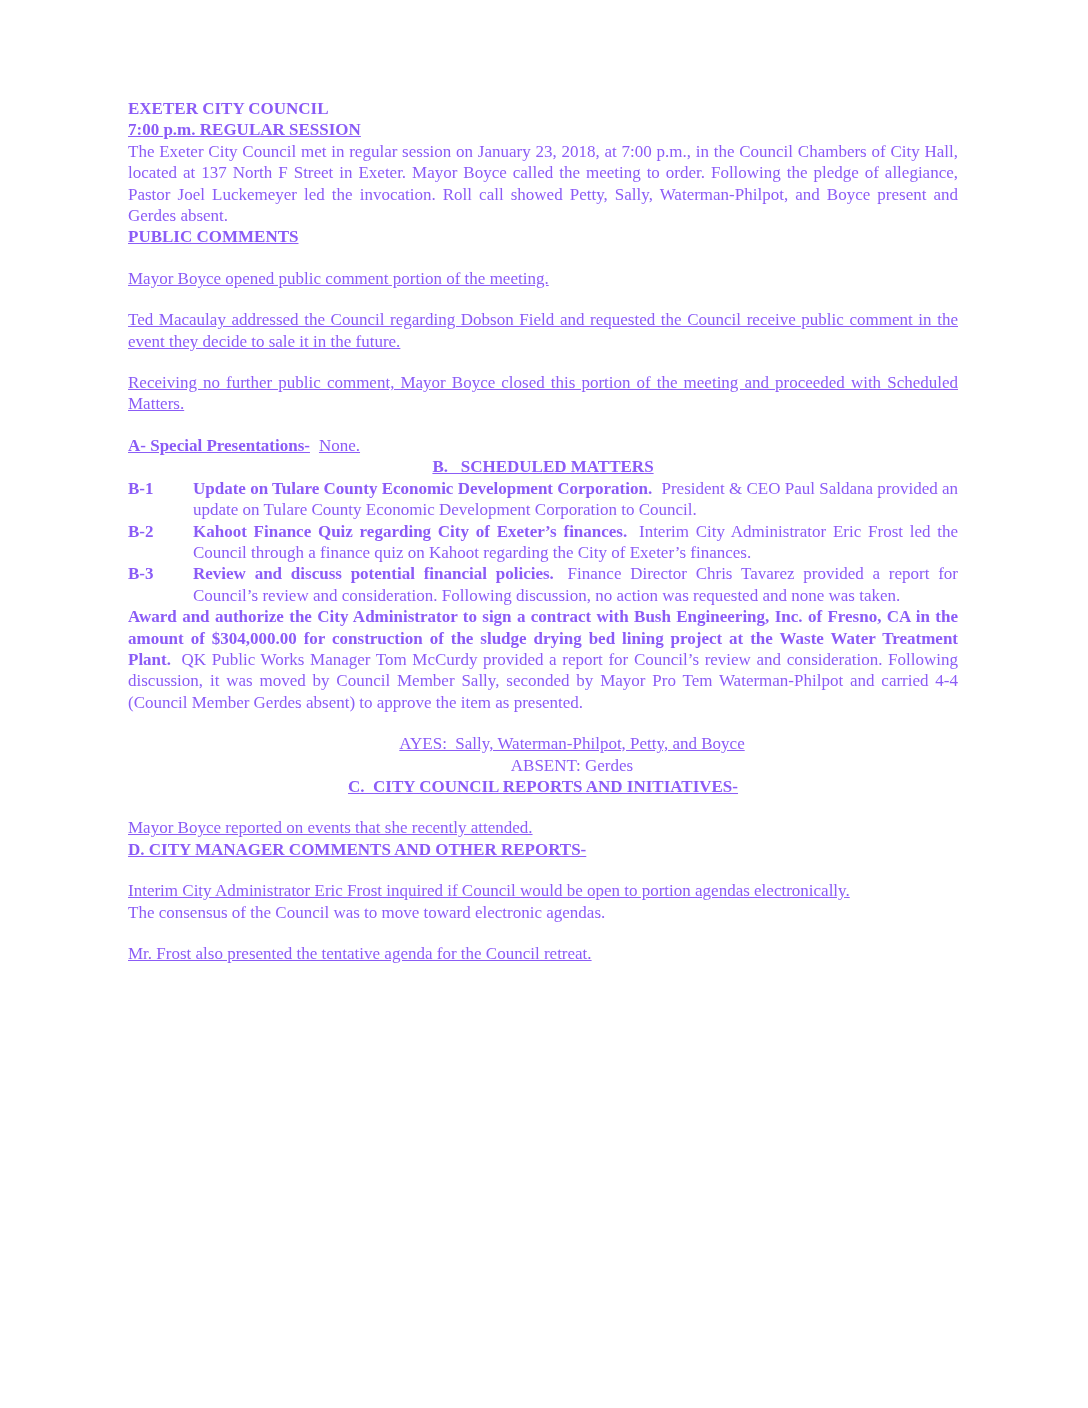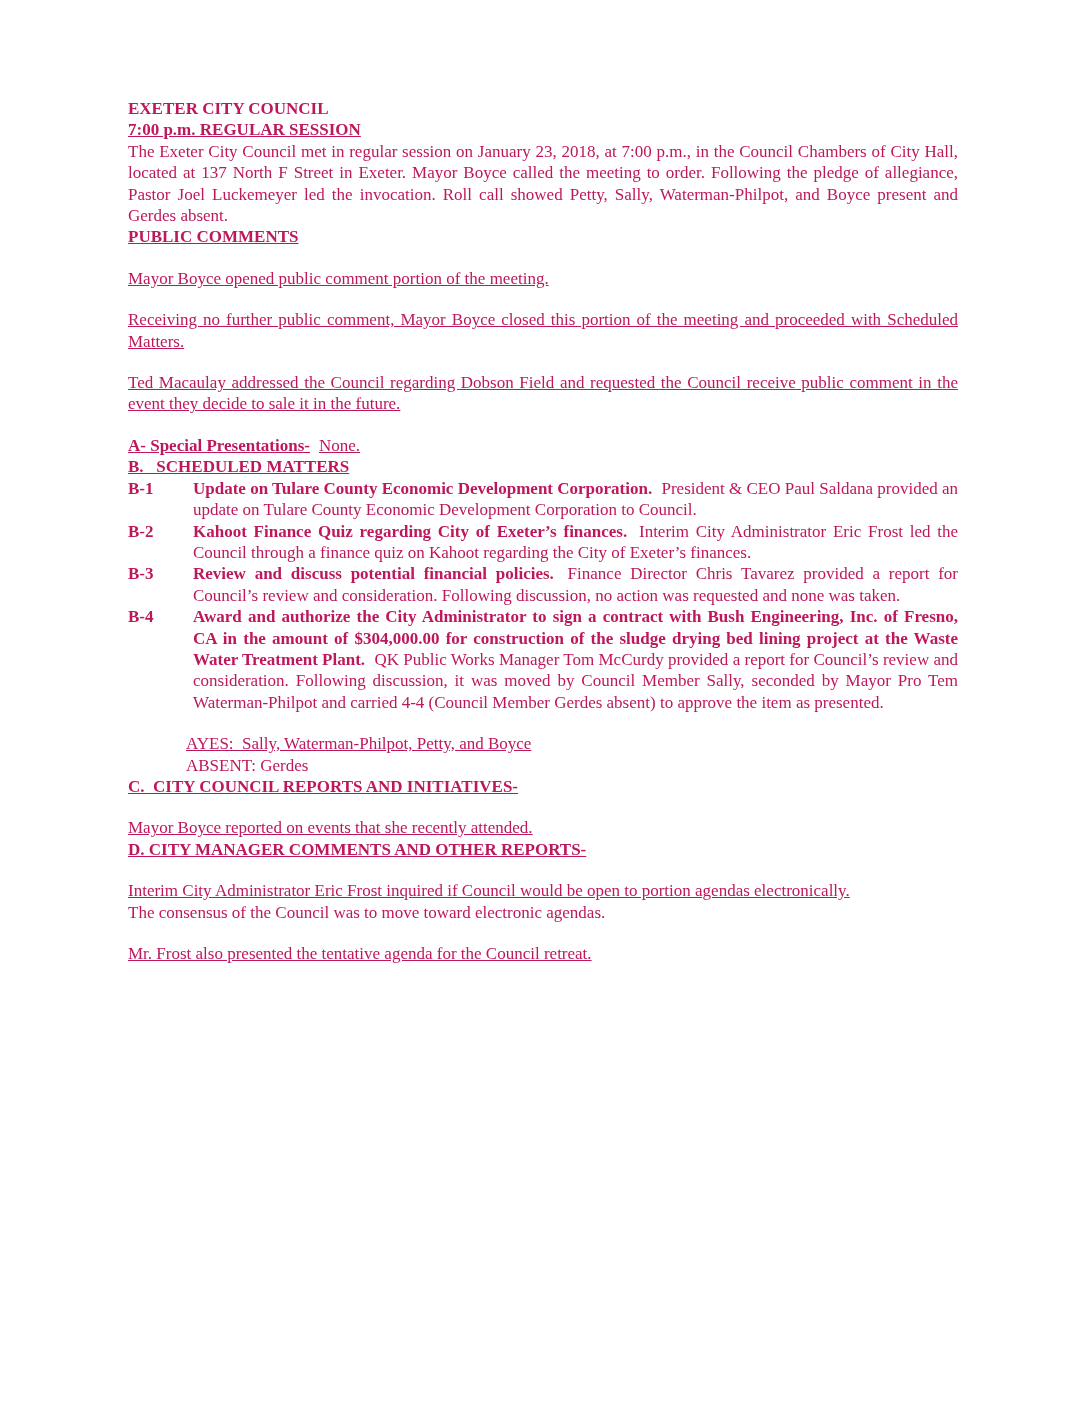--- a/index.html
+++ b/index.html
@@ -1,59 +1,59 @@
 <!DOCTYPE html>
 <html><head>
 <meta charset="utf-8">
 <style>
   html, body { margin: 0; padding: 0; background: #ffffff; }
   .page {
     position: relative;
     width: 1088px;
     height: 1408px;
     background: #ffffff;
-    color: #be185d;
+    color: #8b5cf6;
     font-family: "Liberation Serif", "DejaVu Serif", serif;
     font-size: 17px;
     line-height: 21.4px;
     overflow: hidden;
   }
   .content {
     position: absolute;
     left: 128px;
     top: 98px;
     width: 830px;
   }
   p, div.line { margin: 0; }
   .bold { font-weight: bold; }
   .gap { margin-top: 20px; text-decoration: underline; }
   .just { text-align: justify; }
-  .pre { white-space: pre-wrap; }
+  .pre { white-space: pre-wrap; text-align: center; }
   .b-item { display: flex; }
   .b-id { flex: none; width: 65px; font-weight: bold; }
   .b-body { flex: 1; text-align: justify; }
   .b-title { font-weight: bold; margin-right: 5px; }
   .a-label { font-weight: bold; margin-right: 9px; }
   .indent { margin-left: 58px; }
 </style>
 </head>
 <body>
 
 <div class="page">
   <div class="content">
 
     <div class="line bold">EXETER CITY COUNCIL</div>
 
     <div class="line bold gap">7:00 p.m. REGULAR SESSION</div>
     <p class="just">The Exeter City Council met in regular session on January 23, 2018, at 7:00 p.m., in the Council Chambers of City Hall, located at 137 North F Street in Exeter.  Mayor Boyce called the meeting to order.  Following the pledge of allegiance, Pastor Joel Luckemeyer led the invocation.  Roll call showed Petty, Sally, Waterman-Philpot, and Boyce present and Gerdes absent.</p>
 
     <div class="line bold gap">PUBLIC COMMENTS</div>
     <p class="gap">Mayor Boyce opened public comment portion of the meeting.</p>
+    <p class="just gap">Ted Macaulay addressed the Council regarding Dobson Field and requested the Council receive public comment in the event they decide to sale it in the future.</p>
     <p class="just gap">Receiving no further public comment, Mayor Boyce closed this portion of the meeting and proceeded with Scheduled Matters.</p>
-    <p class="just gap">Ted Macaulay addressed the Council regarding Dobson Field and requested the Council receive public comment in the event they decide to sale it in the future.</p>
 
     <p class="gap"><span class="a-label">A- Special Presentations-</span><span>None.</span></p>
 
     <div class="line bold gap pre">B.   SCHEDULED MATTERS</div>
 
     <div class="b-item">
       <div class="b-id">B-1</div>
       <div class="b-body">
         <span class="b-title">Update on Tulare County Economic Development Corporation.</span>
         <span>President &amp; CEO Paul Saldana provided an update on Tulare County Economic Development Corporation to Council.</span>
@@ -70,21 +70,20 @@
 
     <div class="b-item">
       <div class="b-id">B-3</div>
       <div class="b-body">
         <span class="b-title">Review and discuss potential financial policies.</span>
         <span>Finance Director Chris Tavarez provided a report for Council’s review and consideration.  Following discussion, no action was requested and none was taken.</span>
       </div>
     </div>
 
     <div class="b-item">
-      <div class="b-id">B-4</div>
       <div class="b-body">
         <span class="b-title">Award and authorize the City Administrator to sign a contract with Bush Engineering, Inc. of Fresno, CA in the amount of $304,000.00 for construction of the sludge drying bed lining project at the Waste Water Treatment Plant.</span>
         <span>QK Public Works Manager Tom McCurdy provided a report for Council’s review and consideration.  Following discussion, it was moved by Council Member Sally, seconded by Mayor Pro Tem Waterman-Philpot and carried 4-4 (Council Member Gerdes absent) to approve the item as presented.</span>
       </div>
     </div>
 
     <p class="indent gap pre">AYES:  Sally, Waterman-Philpot, Petty, and Boyce</p>
     <p class="indent pre">ABSENT: Gerdes</p>
 
     <div class="line bold gap pre">C.  CITY COUNCIL REPORTS AND INITIATIVES-</div>

